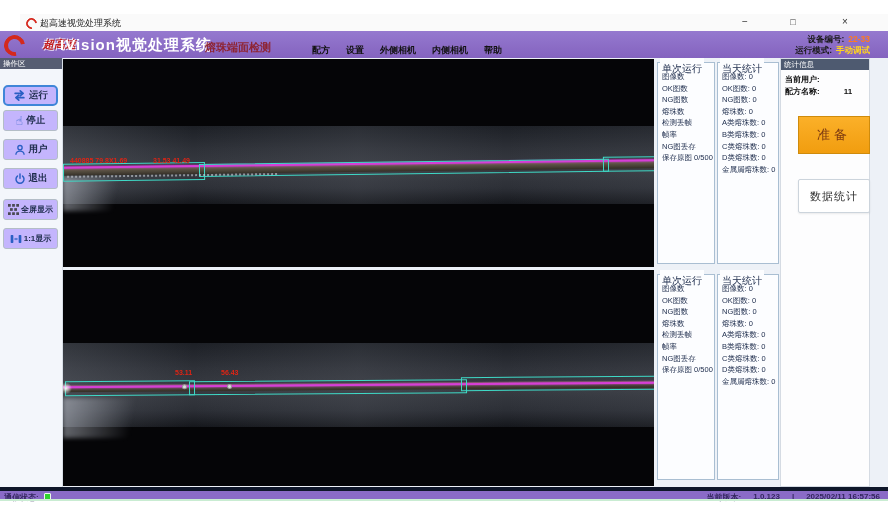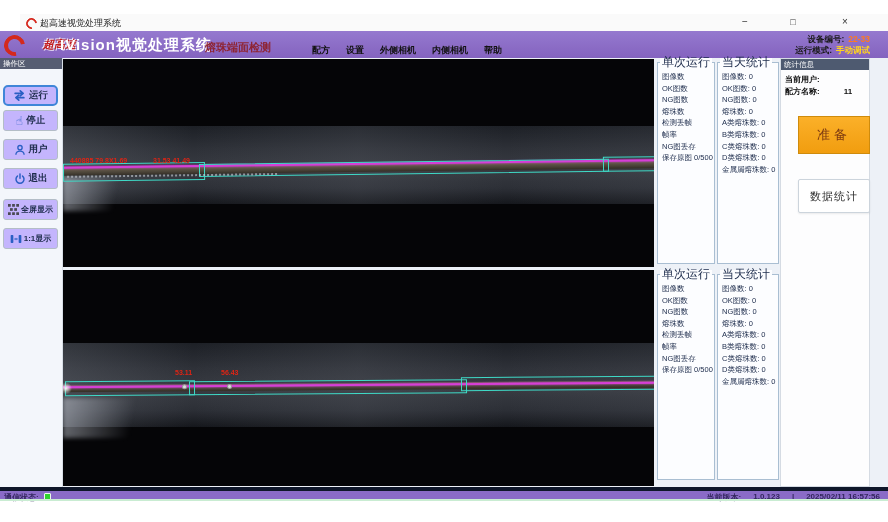--- a/index.html
+++ b/index.html
@@ -74,21 +74,21 @@
   #camA .an2{left:90px;top:98px;}
   #camB .an1{left:112px;top:99px;}
   #camB .an2{left:158px;top:99px;}
 
   
   .statbox{position:absolute;border:1px solid #a9bed2;background:#fcfdff;}
   #sb1{left:657px;top:4px;width:56px;height:200px;}
   #sb2{left:717px;top:4px;width:60px;height:200px;}
   #sb3{left:657px;top:216px;width:56px;height:204px;}
   #sb4{left:717px;top:216px;width:60px;height:204px;}
-  .legend{position:absolute;top:-5px;left:2px;background:#fcfdff;padding:0 2px;font-size:12px;line-height:9px;color:#1b2a4a;white-space:nowrap;}
+  .legend{position:absolute;top:-5px;left:2px;background:#fcfdff;padding:6px 2px;font-size:10px;line-height:9px;color:#1b2a4a;white-space:nowrap;}
   .rows{position:absolute;left:4px;top:8px;right:0;}
   .srow{font-size:7.5px;color:#1b2a4a;line-height:11.6px;white-space:nowrap;}
 
   
   .ipanel{position:absolute;left:780px;top:0;width:90px;height:429px;background:#fdfdfe;border:1px solid #d5dbe3;box-sizing:border-box;}
   .iphead{height:11px;background:#4e5a70;color:#fff;font-size:7.5px;line-height:11px;padding-left:3px;}
   .irow{position:absolute;left:4px;font-size:8px;font-weight:bold;color:#101010;white-space:nowrap;}
   .iu{top:15px}.ir{top:27px}
   .irow .val{margin-left:24px;font-weight:bold;}
   .btn-prepare{position:absolute;left:17px;top:57px;width:72px;height:38px;background:linear-gradient(180deg,#fbb029,#f19d0f);

